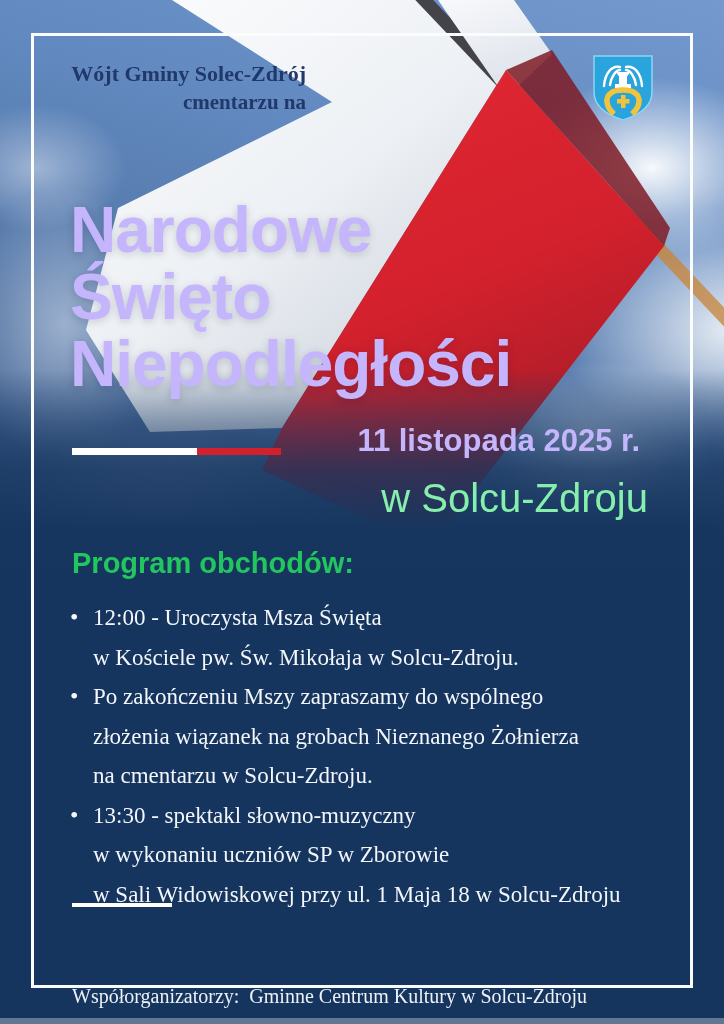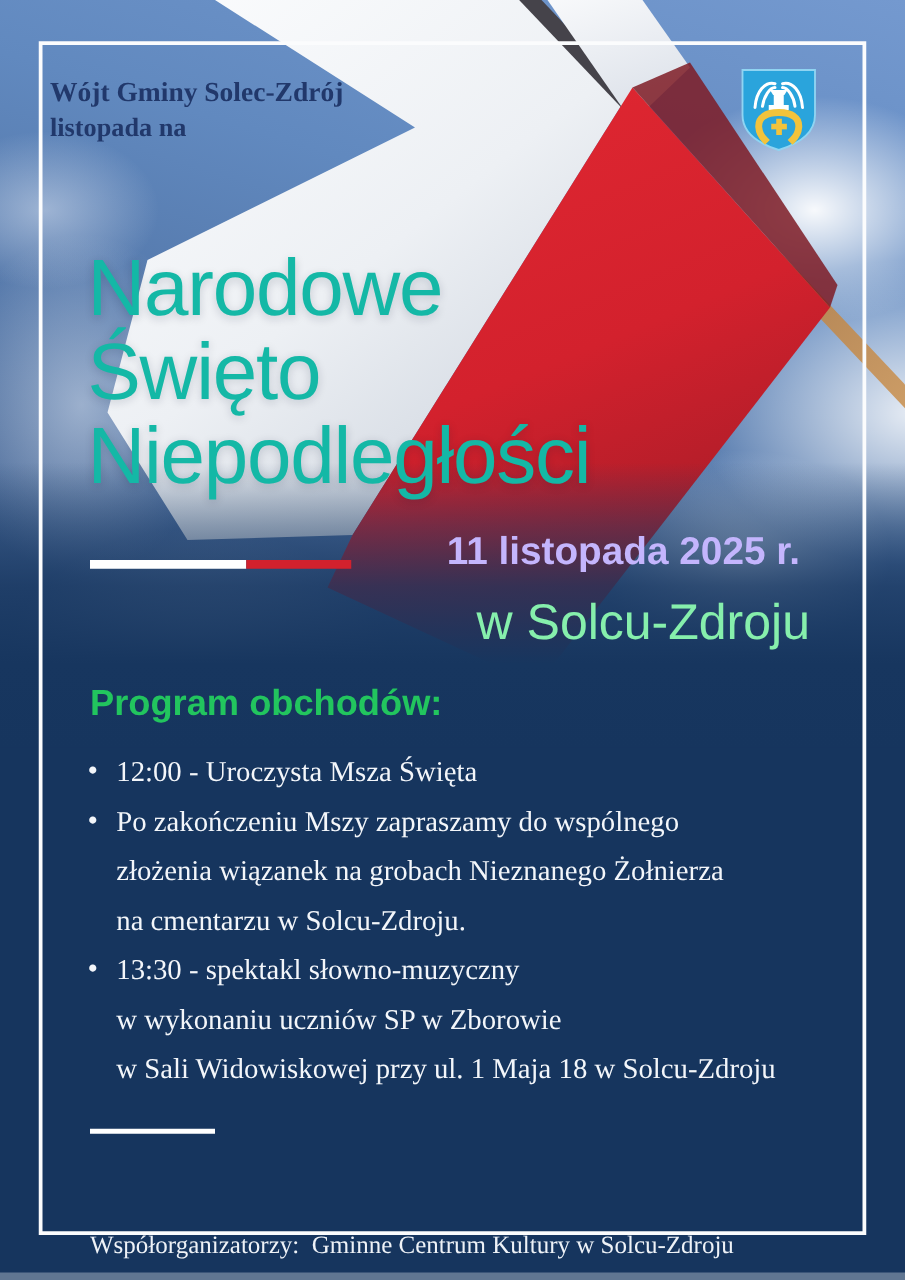--- a/index.html
+++ b/index.html
@@ -34,31 +34,31 @@
   }
   .navy-solid{position:absolute;left:0;top:598px;width:724px;height:426px;background:#16355e;}
   .bottom-strip{position:absolute;left:0;bottom:0;width:724px;height:6px;background:#607692;}
   
   .frame{
     position:absolute;left:31px;top:33px;width:656px;height:949px;
     border:3px solid #fbfcfd;pointer-events:none;
   }
   
   .inviter{
-    position:absolute;left:40px;top:61px;width:266px;text-align:left;
+    position:absolute;left:40px;top:61px;width:266px;text-align:right;
     font-family:"Liberation Serif",serif;font-weight:bold;color:#21386b;
   }
   .inviter .l1{font-size:22px;line-height:26px;}
   .inviter .l2{font-size:21px;line-height:24px;margin-top:3px;}
   
   .herb{position:absolute;left:592px;top:54px;}
   
   .title{
     position:absolute;left:70px;top:197px;
-    color:#14b8a6;font-weight:normal;font-size:64px;line-height:67px;
+    color:#c4b5fd;font-weight:bold;font-size:64px;line-height:67px;
     letter-spacing:-1px;text-shadow:0 2px 8px rgba(10,20,50,.18);
   }
   
   .divider{position:absolute;left:72px;top:448px;height:7px;font-size:0;}
   .divider .seg-white{display:inline-block;width:125px;height:7px;background:#ffffff;vertical-align:top;}
   .divider .seg-red{display:inline-block;width:84px;height:7px;background:#d2212d;vertical-align:top;}
   
   .date{
     position:absolute;right:84px;top:423px;
     color:#c4b5fd;font-weight:bold;font-size:31px;line-height:36px;
@@ -131,21 +131,21 @@
     <polygon points="506,70 552,50 670,228 664,246" fill="#7e1b24" opacity="0.85"></polygon>
   </svg>
 
   <div class="navy-fade"></div>
   <div class="navy-solid"></div>
 
   <div class="frame"></div>
 
   <div class="inviter">
     <div class="l1">Wójt Gminy Solec-Zdrój</div>
-    <div class="l2">listopada na</div>
+    <div class="l2">cmentarzu na</div>
   </div>
 
   <svg class="herb" width="62" height="68" viewBox="0 0 62 68">
     <path d="M2,2 H60 V38 Q60,57 31,66 Q2,57 2,38 Z" fill="#2aa4dc" stroke="#8fd4f2" stroke-width="1.5"></path>
 
     <g stroke="#ffffff" stroke-width="2.4" fill="none" stroke-linecap="round">
       <path d="M28,13 C20,11 13,19 12,32"></path>
       <path d="M34,13 C42,11 49,19 50,32"></path>
       <path d="M28,16 C24,16 19,23 18,31"></path>
       <path d="M34,16 C38,16 43,23 44,31"></path>
@@ -178,20 +178,23 @@
   <div class="place">w Solcu-Zdroju</div>
 
   <div class="program-heading">Program obchodów:</div>
 
   <div class="program">
 
     <div class="pitem">
       <div class="pline">
         <span class="bullet">•</span><span class="tbold">12:00 -</span><span> Uroczysta Msza Święta</span>
       </div>
+      <div class="pline">
+        <span>w Kościele pw. Św. Mikołaja w Solcu-Zdroju.</span>
+      </div>
     </div>
 
     <div class="pitem">
       <div class="pline">
         <span class="bullet">•</span><span>Po zakończeniu Mszy zapraszamy do wspólnego</span>
       </div>
       <div class="pline">
         <span>złożenia wiązanek na grobach Nieznanego Żołnierza</span>
       </div>
       <div class="pline">

